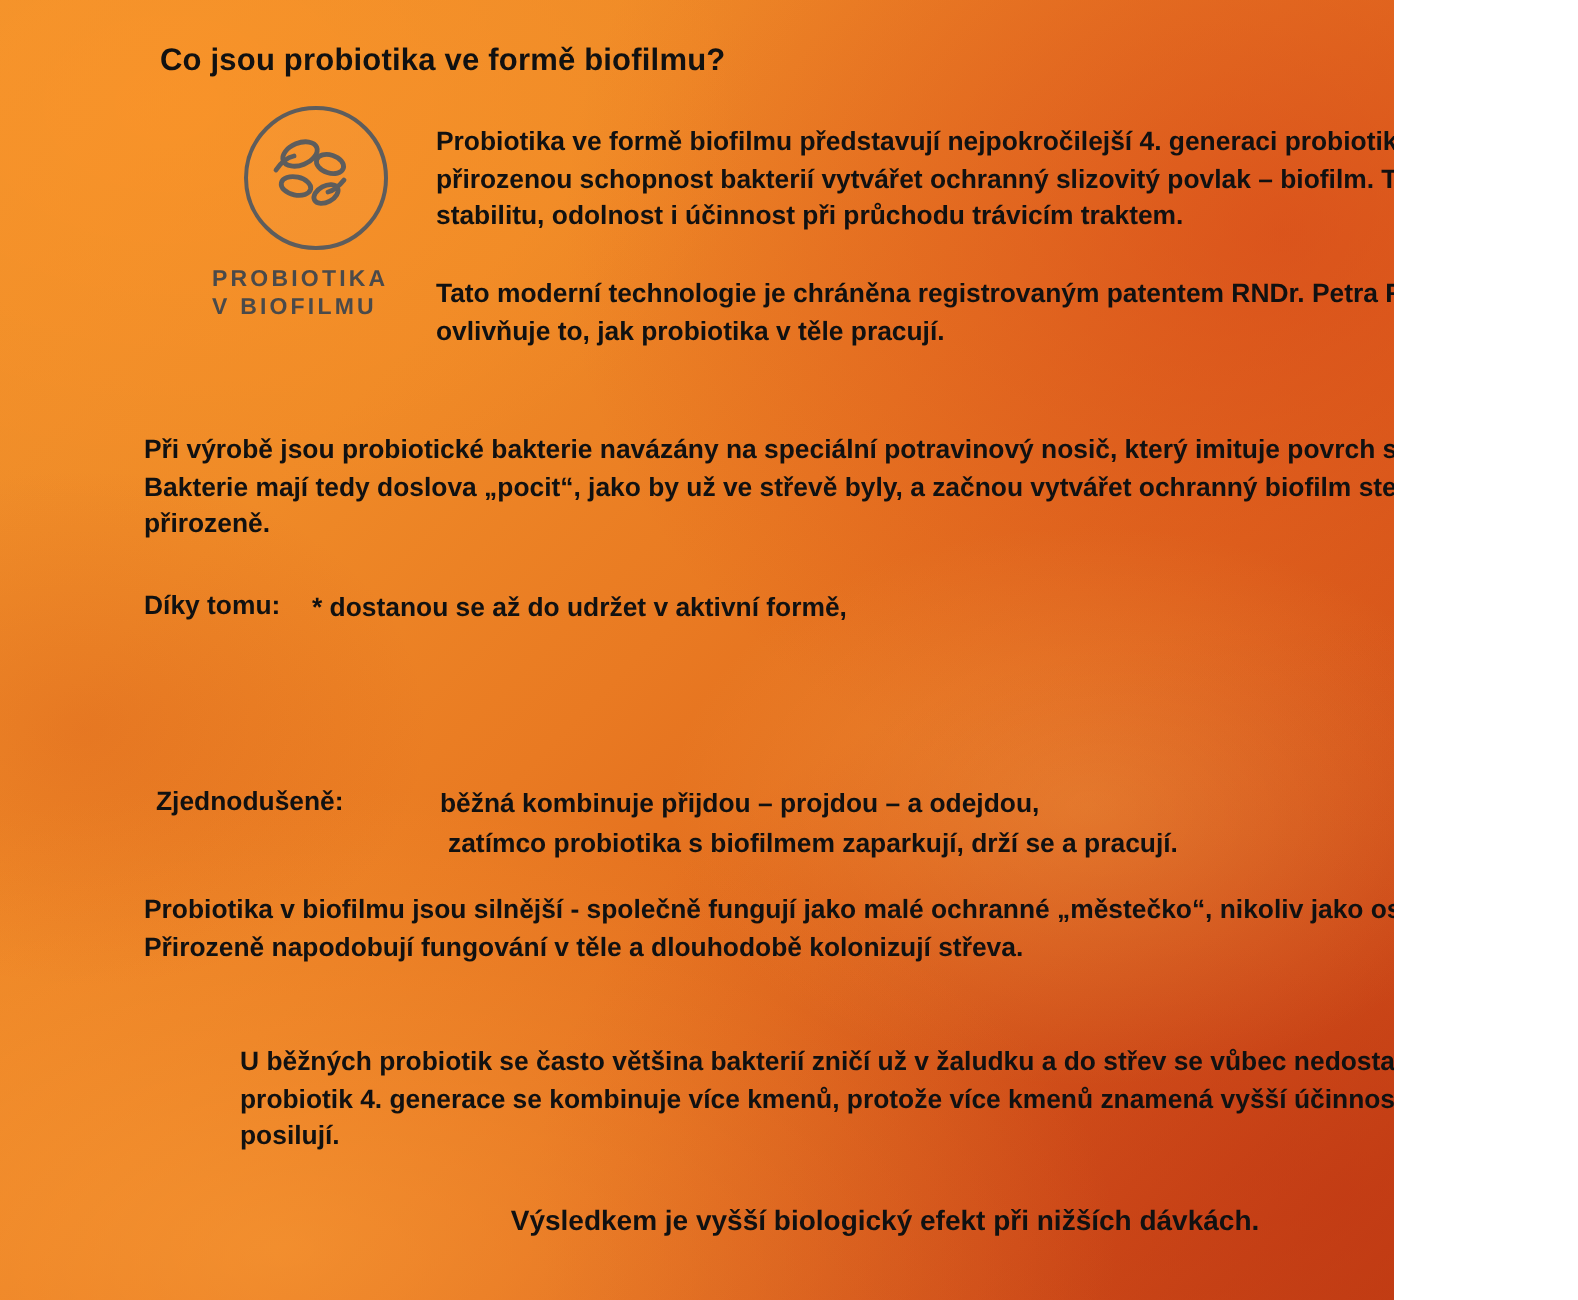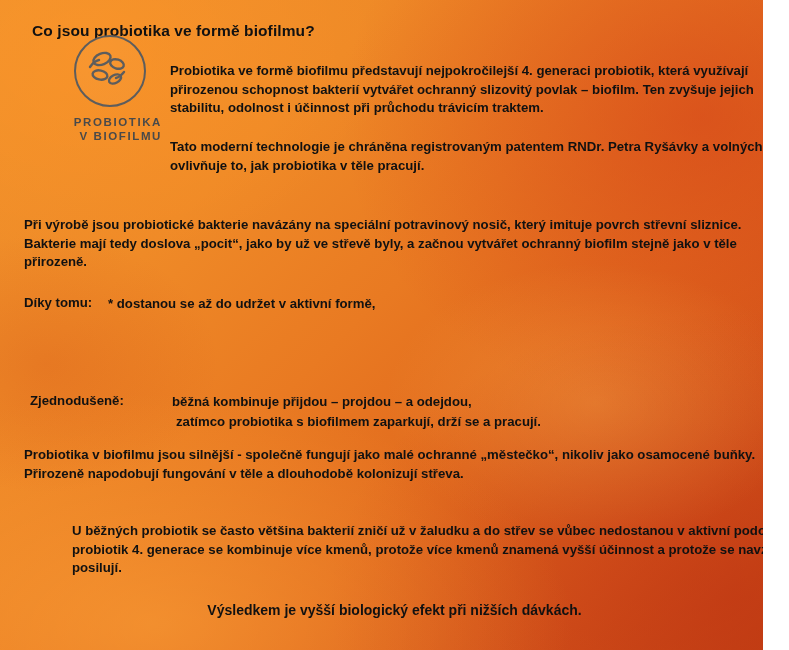--- a/index.html
+++ b/index.html
@@ -7,31 +7,32 @@
     padding: 0;
   }
   body {
     width: 789px;
     height: 650px;
     font-family: "Liberation Sans", sans-serif;
     overflow: hidden;
   }
   .page {
     position: relative;
-    width: 763px;
+    width: 697px;
     height: 650px;
     box-sizing: border-box;
     background:
       radial-gradient(ellipse 420px 300px at 12% 8%, rgba(255,150,40,0.55) 0%, rgba(255,150,40,0) 70%),
       radial-gradient(ellipse 500px 420px at 92% 18%, rgba(210,60,25,0.55) 0%, rgba(210,60,25,0) 72%),
       radial-gradient(ellipse 600px 330px at 20% 96%, rgba(255,170,60,0.50) 0%, rgba(255,170,60,0) 70%),
       radial-gradient(ellipse 560px 400px at 96% 92%, rgba(190,50,20,0.55) 0%, rgba(190,50,20,0) 72%),
       linear-gradient(135deg, #f0922c 0%, #ef8a27 28%, #e97a22 48%, #e1691d 66%, #d4541a 84%, #c44413 100%);
     color: #1d1d1d;
     overflow: hidden;
+    padding-left: 48px;
   }
   .page::after {
     content: "";
     position: absolute;
     inset: 0;
     pointer-events: none;
     background:
       radial-gradient(ellipse 300px 200px at 78% 62%, rgba(255,190,90,0.28) 0%, rgba(255,190,90,0) 70%),
       radial-gradient(ellipse 240px 180px at 6% 56%, rgba(200,60,20,0.22) 0%, rgba(200,60,20,0) 72%);
   }
@@ -46,23 +47,23 @@
     font-size: 15.5px;
     font-weight: bold;
     color: #111;
     letter-spacing: 0.1px;
   }
 
   
   .logo-block {
     position: absolute;
     left: 58px;
-    top: 35px;
+    top: 53px;
     width: 104px;
-    text-align: right;
+    text-align: left;
   }
   .logo-circle {
     width: 68px;
     height: 68px;
     margin: 0 auto;
     border-radius: 50%;
     border: 2.5px solid #5d5d5d;
     background: rgba(255,255,255,0.03);
     position: relative;
   }

